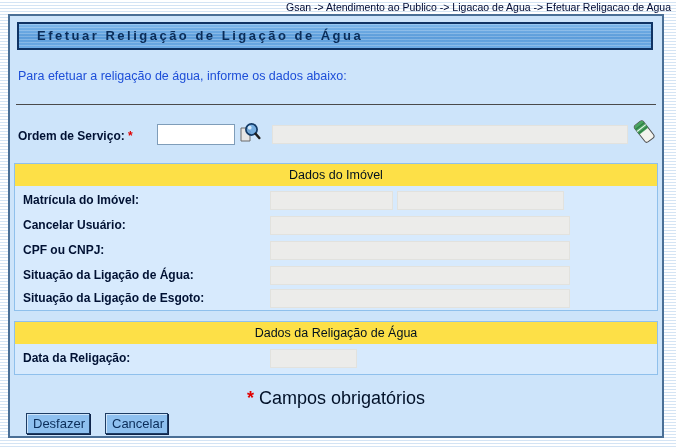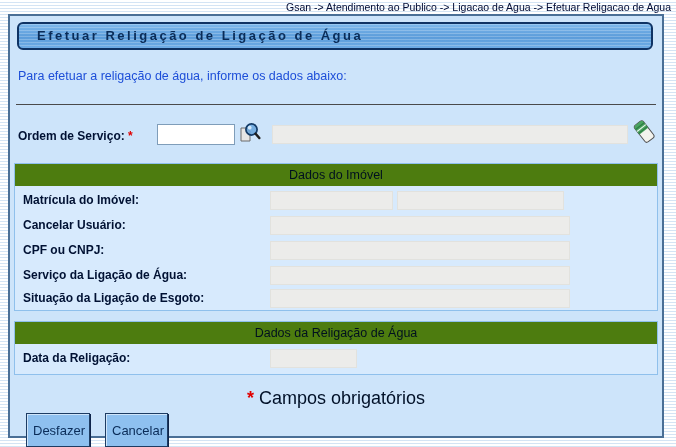--- a/index.html
+++ b/index.html
@@ -15,21 +15,21 @@
     font-size: 10.5px; color: #000a33; white-space: nowrap;
   }
   .container {
     position: absolute; left: 8px; top: 14px;
     width: 656px; height: 424px;
     background: #cde4fa;
     border: 2px solid #4a6f96;
   }
   .titlebar {
     position: absolute; left: 7px; top: 6px; width: 636px; height: 28px;
-    border: 2px solid #0f3364; border-radius: 6px;
+    border: 2px solid #0f3364; border-radius: 0;
     background:
       repeating-linear-gradient(to bottom, rgba(255,255,255,0.22) 0 1px, rgba(255,255,255,0) 1px 3px),
       linear-gradient(to bottom, #7db8ec 0%, #5b9cda 55%, #6fadE6 100%);
     color: #0a2c58; font-weight: bold; font-size: 13px; letter-spacing: 2.5px;
     line-height: 24px; padding-left: 18px;
     overflow: hidden; white-space: nowrap;
   }
   .intro { position: absolute; left: 8px; top: 53px; font-size: 12.5px; color: #1d4ed8; }
   .divider { position: absolute; left: 6px; top: 88px; width: 640px; height: 1px; background: #4a4a4a; }
 
@@ -53,30 +53,30 @@
   .icon-eraser { left: 623px; top: 103px; }
 
   .section {
     position: absolute; left: 4px; width: 644px;
     border: 1px solid #8fc0ec; background: #d7eafd;
   }
   .sec1 { top: 147px; height: 148px; }
   .sec2 { top: 305px; height: 54px; }
   .section-header {
     position: absolute; left: 0; top: 0; width: 100%; height: 22px;
-    background: #4d7c0f; color: #00101f;
+    background: #fde047; color: #00101f;
     font-size: 12.5px; line-height: 22px; text-align: center;
   }
   .row-label { position: absolute; left: 8px; }
   .fld { position: absolute; }
 
   .req-note { position: absolute; left: 0; top: 372px; width: 100%; text-align: center; font-size: 18px; color: #001027; }
 
   .btn {
-    position: absolute; top: 397px; height: 34px;
+    position: absolute; top: 397px; height: 21px;
     background: #8ec0ef;
     border: 1px solid #1d3c63;
     box-shadow: inset 1px 1px 0 #cfe5fa, 1px 1px 0 #10254a;
     color: #0a2c58; font-size: 13px; line-height: 17px;
     font-family: "Liberation Sans", sans-serif;
     cursor: pointer; text-align: center; padding: 0 6px;
   }
   .btn-desfazer { left: 16px; width: 64px; }
   .btn-cancelar { left: 95px; width: 63px; }
   .btn-efetuar  { left: 586px; width: 64px; }
@@ -123,21 +123,21 @@
     <div class="row-label lbl" style="top:29px">Matrícula do Imóvel:</div>
     <input class="ro-field fld" style="left: 255px; top: 27px; width: 123px;" type="text" readonly="" value="">
     <input class="ro-field fld" style="left: 382px; top: 27px; width: 167px;" type="text" readonly="" value="">
 
     <div class="row-label lbl" style="top:54px">Cancelar Usuário:</div>
     <input class="ro-field fld" style="left: 255px; top: 52px; width: 300px;" type="text" readonly="" value="">
 
     <div class="row-label lbl" style="top:79px">CPF ou CNPJ:</div>
     <input class="ro-field fld" style="left: 255px; top: 77px; width: 300px;" type="text" readonly="" value="">
 
-    <div class="row-label lbl" style="top:104px">Serviço da Ligação de Água:</div>
+    <div class="row-label lbl" style="top:104px">Situação da Ligação de Água:</div>
     <input class="ro-field fld" style="left: 255px; top: 102px; width: 300px;" type="text" readonly="" value="">
 
     <div class="row-label lbl" style="top:127px">Situação da Ligação de Esgoto:</div>
     <input class="ro-field fld" style="left: 255px; top: 125px; width: 300px;" type="text" readonly="" value="">
   </div>
 
   <div class="section sec2">
     <div class="section-header">Dados da Religação de Água</div>
     <div class="row-label lbl" style="top:29px">Data da Religação:</div>
     <input class="ro-field fld" style="left: 255px; top: 27px; width: 87px;" type="text" readonly="" value="">

